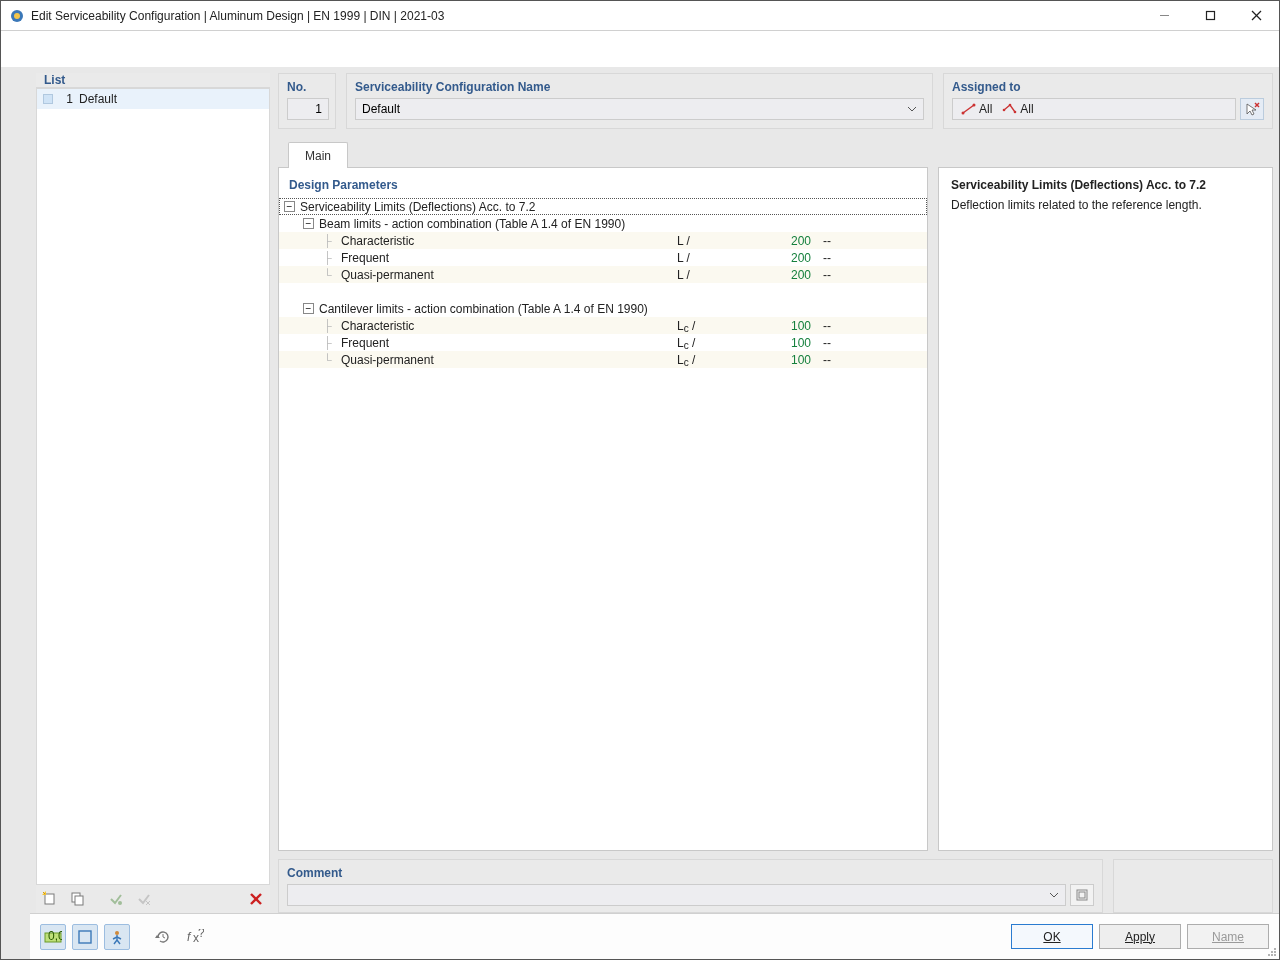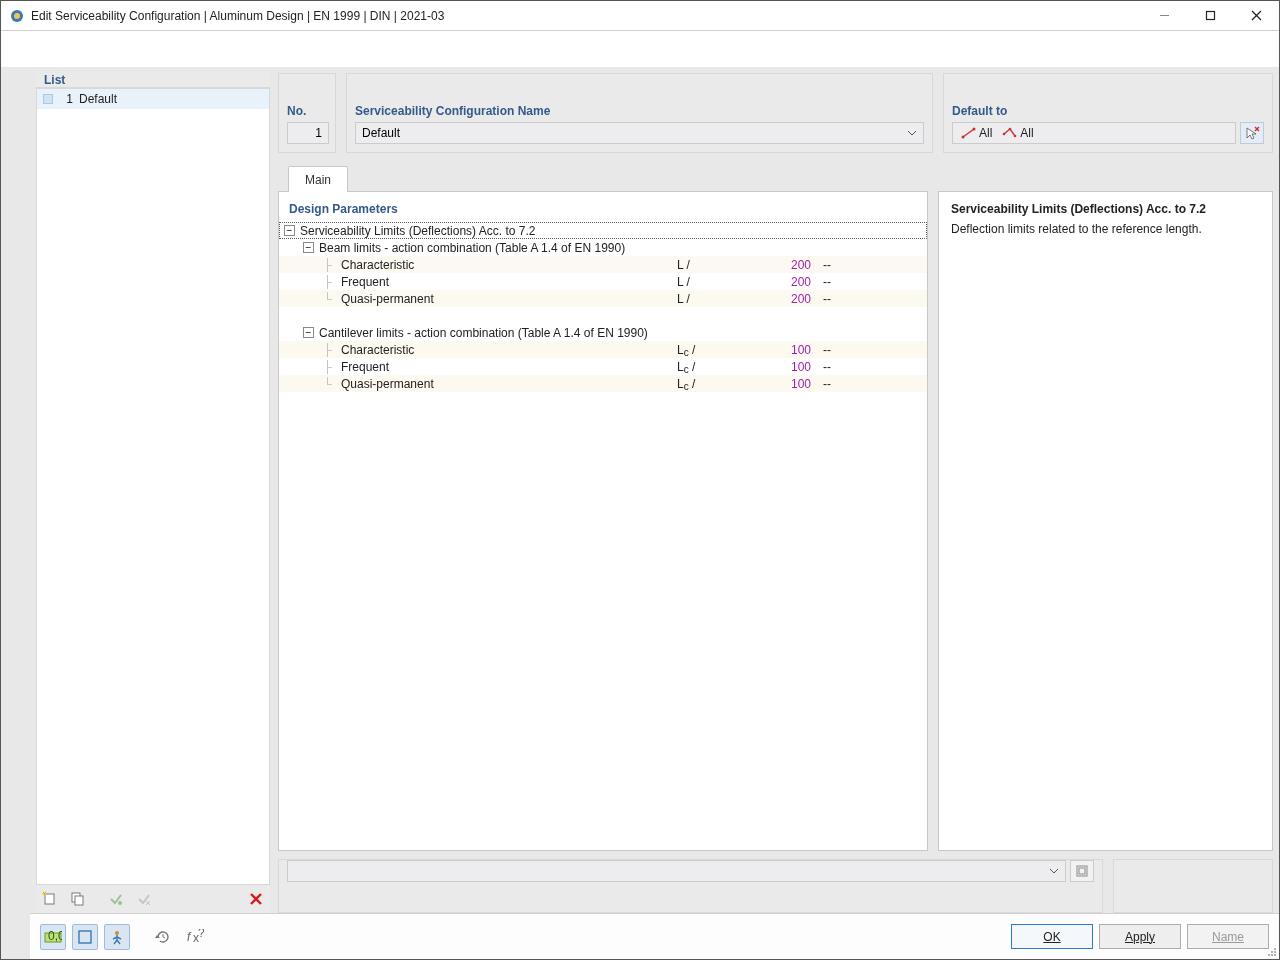--- a/index.html
+++ b/index.html
@@ -27,21 +27,21 @@
   .tbtn { width:24px; height:24px; display:flex; align-items:center; justify-content:center; border:1px solid transparent; border-radius:2px;}
   .tbtn.disabled { opacity:0.45; }
   .tbtn svg { width:16px; height:16px; }
   .spacer { flex:1; }
   .rightarea { flex:1; display:flex; flex-direction:column; margin:6px 6px 0 4px; min-width:0;}
   .headerrow { display:flex; gap:10px; }
   .headerrow .box { background:#eaeaea; border:1px solid #d8d8d8;}
   .no-box { width:58px; }
   .name-box { flex:1; }
   .assigned-box { width:330px; }
-  .box-lbl { font-weight:bold; color:#335a8c; padding:6px 8px 4px 8px; display:block;margin-top:24px;}
+  .box-lbl { font-weight:bold; color:#335a8c; padding:6px 8px 4px 8px; display:block;}
   .no-field { width:42px; height:22px; margin:0 8px 8px 8px; background:#ededf0; border:1px solid #ccc; text-align:right; padding:2px 6px;}
   .name-field { height:22px; margin:0 8px 8px 8px; background:#ededf0; border:1px solid #ccc; display:flex; align-items:center; padding:0 6px; position:relative;}
   .name-field .chev { position:absolute; right:6px; top:4px; }
   .assigned-body { height:22px; margin:0 8px 8px 8px; display:flex; gap:4px;}
   .assigned-field { flex:1; background:#ededf0; border:1px solid #ccc; display:flex; align-items:center; gap:10px; padding:0 8px;}
   .assigned-icon-btn { width:24px; height:22px; background:#e5ecf5; border:1px solid #bcd; display:flex; align-items:center; justify-content:center;}
   .tag { display:flex; align-items:center; gap:3px; color:#222;}
   .tag svg { width:15px; height:12px;}
   
   .tabstrip { height:28px; display:flex; align-items:flex-end; margin-top:10px; padding-left:10px;}
@@ -52,21 +52,21 @@
   .desc-area .hd { font-weight:bold; color:#222; margin-bottom:6px;}
   .desc-area .tx { color:#222;}
   .section-title { font-weight:bold; color:#335a8c; padding:10px 10px 6px 10px;}
   
   .treegrid { display:flex; flex-direction:column; background:#fff;}
   .row { display:flex; align-items:center; height:17px; font-size:12px;}
   .row.alt { background:#fbf9f0;}
   .row.rootsel { border:1px dotted #555; background:#fff;}
   .cell-name { flex:1; display:flex; align-items:center; min-width:0; overflow:hidden;}
   .cell-sym { width:72px; color:#222; padding-left:4px;}
-  .cell-val { width:72px; text-align:right; color:#a21caf; padding-right:6px;}
+  .cell-val { width:72px; text-align:right; color:#15803d; padding-right:6px;}
   .cell-unit { width:110px; color:#222; padding-left:6px;}
   .tree-ind { display:inline-block; height:100%;}
   .toggler { width:11px; height:11px; border:1px solid #888; display:inline-flex; align-items:center; justify-content:center; margin-right:5px; background:#fff; font-size:10px; line-height:9px;}
   .branch { display:inline-block; width:18px; text-align:left; color:#bbb;}
   .nm { color:#222; white-space:nowrap;}
   .sub { font-size:10px; position:relative; top:2px;}
   
   .commentrow { display:flex; gap:10px; margin-top:8px; height:54px;}
   .comment-box { flex:1; background:#eaeaea; border:1px solid #d8d8d8;}
   .preview-box { width:160px; background:#eaeaea; border:1px solid #d8d8d8;}
@@ -177,21 +177,21 @@
           <div class="box name-box">
             <span class="box-lbl">Serviceability Configuration Name</span>
             <div class="name-field">
               <span>Default</span>
               <span class="chev"><svg width="10" height="10" viewBox="0 0 10 10">
                     <path d="M1 3 L5 7 L9 3" fill="none" stroke="#555"></path>
                   </svg></span>
             </div>
           </div>
           <div class="box assigned-box">
-            <span class="box-lbl">Default to</span>
+            <span class="box-lbl">Assigned to</span>
             <div class="assigned-body">
               <div class="assigned-field">
                 <span class="tag">
                   <svg viewBox="0 0 15 12">
                       <circle cx="2" cy="10" r="1.5" fill="#c33"></circle>
                       <circle cx="13" cy="2" r="1.5" fill="#c33"></circle>
                       <line x1="2" y1="10" x2="13" y2="2" stroke="#c33" stroke-width="1.4"></line>
                     </svg>
                   <span>All</span>
                 </span>
@@ -327,20 +327,21 @@
             </div>
           </div>
           <div class="desc-area">
             <div class="hd">Serviceability Limits (Deflections) Acc. to 7.2</div>
             <div class="tx">Deflection limits related to the reference length.</div>
           </div>
         </div>
 
         <div class="commentrow">
           <div class="comment-box">
+            <span class="box-lbl">Comment</span>
             <div class="comment-field">
               <div class="comment-input">
                 <span></span>
                 <span class="chev"><svg width="10" height="10" viewBox="0 0 10 10">
                       <path d="M1 3 L5 7 L9 3" fill="none" stroke="#555"></path>
                     </svg></span>
               </div>
               <div class="comment-btn">
                 <svg width="14" height="14" viewBox="0 0 14 14">
                     <rect x="2" y="2" width="10" height="10" fill="none" stroke="#888"></rect>

